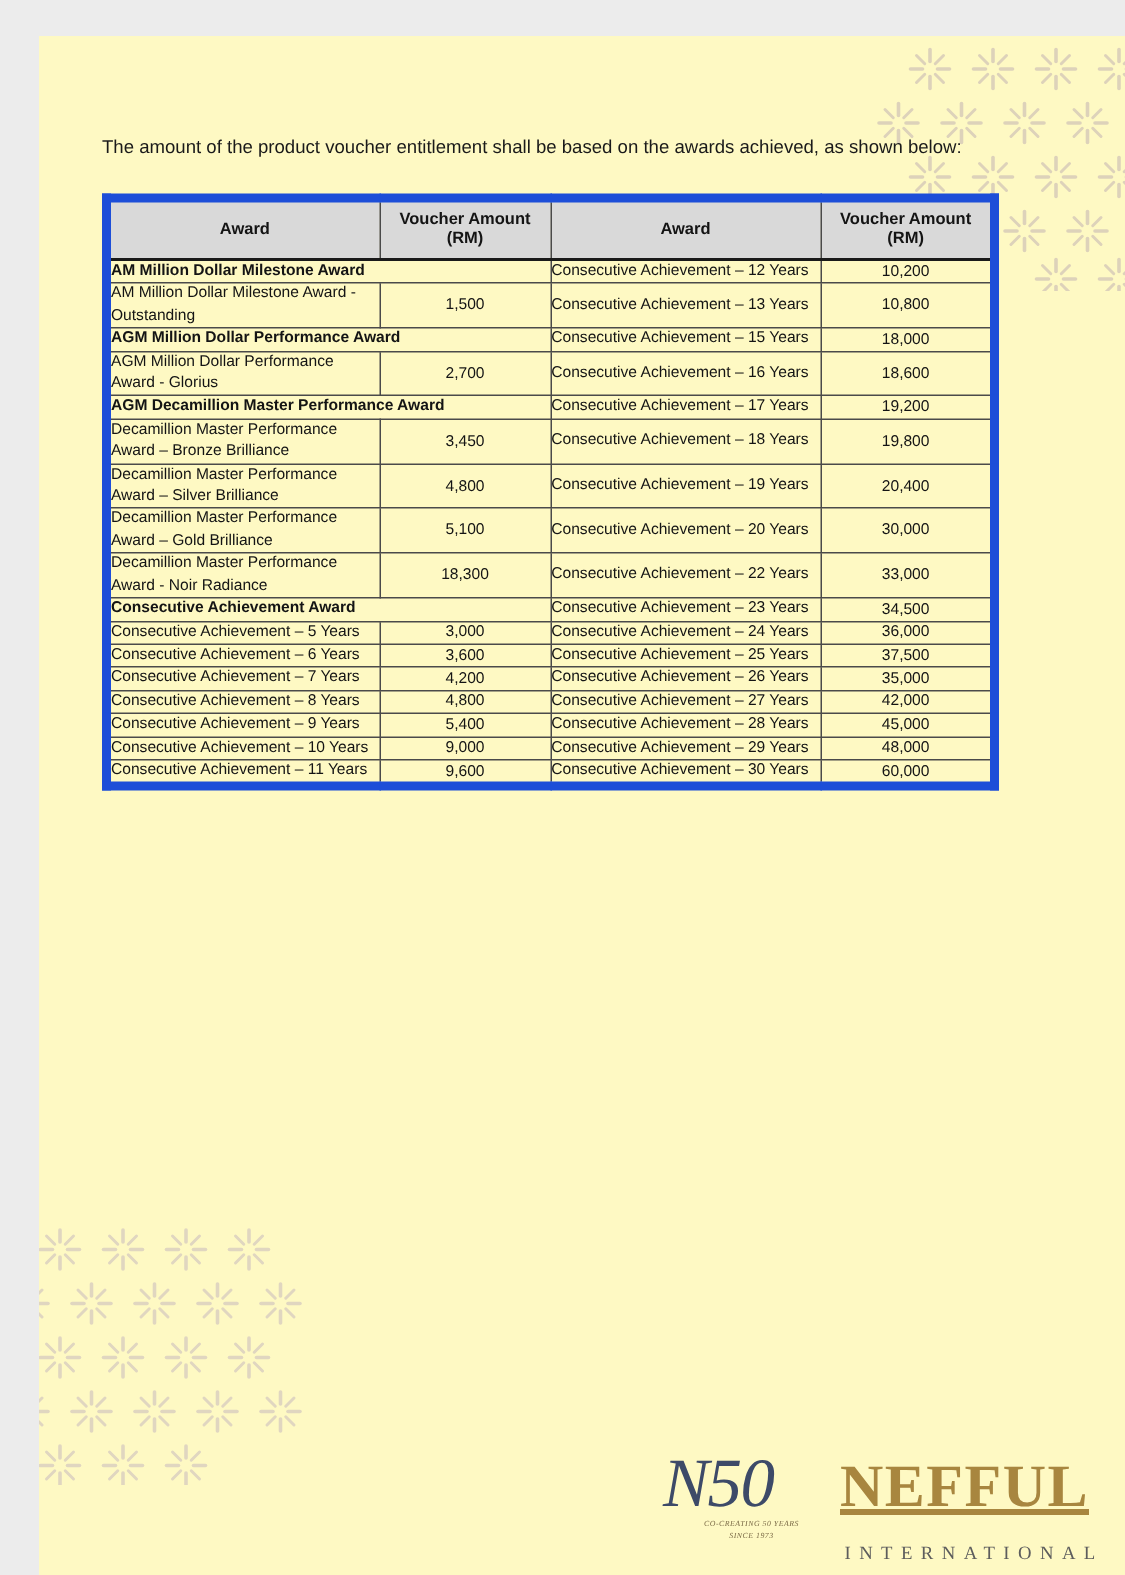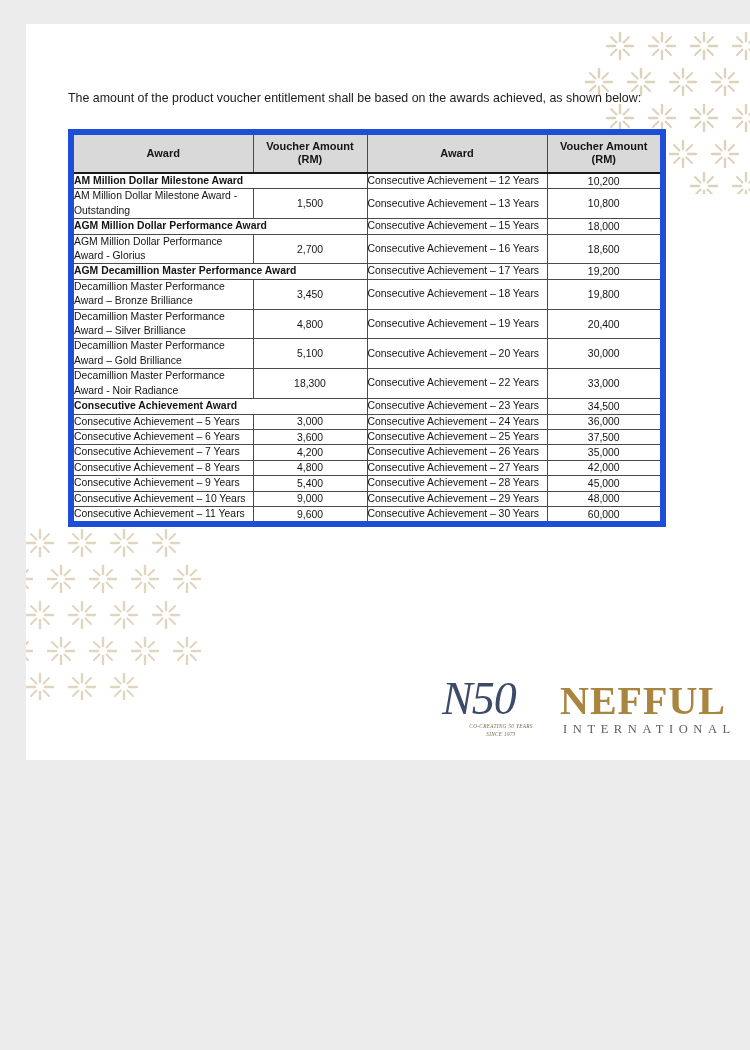--- a/index.html
+++ b/index.html
@@ -6,22 +6,22 @@
   html,body{margin:0;padding:0;}
   body{
     width:750px;height:1050px;
     background:#ececec;
     font-family:"Liberation Sans", sans-serif;
     overflow:hidden;
   }
   .page{
     position:absolute;
     left:26px; top:24px;
-    width:724px; height:736px;
-    background:#ffffff;
+    width:724px; height:1026px;
+    background:#fef9c3;
     overflow:hidden;
   }
 
   
   .ornament{position:absolute;pointer-events:none;}
   .orn-tr{right:0;top:0;width:170px;height:170px;}
   .orn-bl{left:0;bottom:60px;width:190px;height:175px;}
 
   
   .intro{
@@ -117,27 +117,28 @@
   .logo-word{
     position:absolute;left:128px;top:6px;
   }
   .nefful{
     font-family:"Liberation Serif", serif;
     font-weight:bold;
     font-size:40px;
     line-height:42px;
     letter-spacing:1px;
     color:#a8863f;
+    text-decoration:underline;
   }
   .intl{
     font-family:"Liberation Serif", serif;
     font-size:12.5px;
     letter-spacing:5.6px;
     color:#5d5d5d;
-    margin-top:0;
+    margin-top:16px;
     padding-left:3px;
   }
 </style>
 </head>
 <body>
 
 <div class="page">
 
   <svg class="ornament orn-tr" viewBox="0 0 170 170" xmlns="http://www.w3.org/2000/svg">
     <defs>

